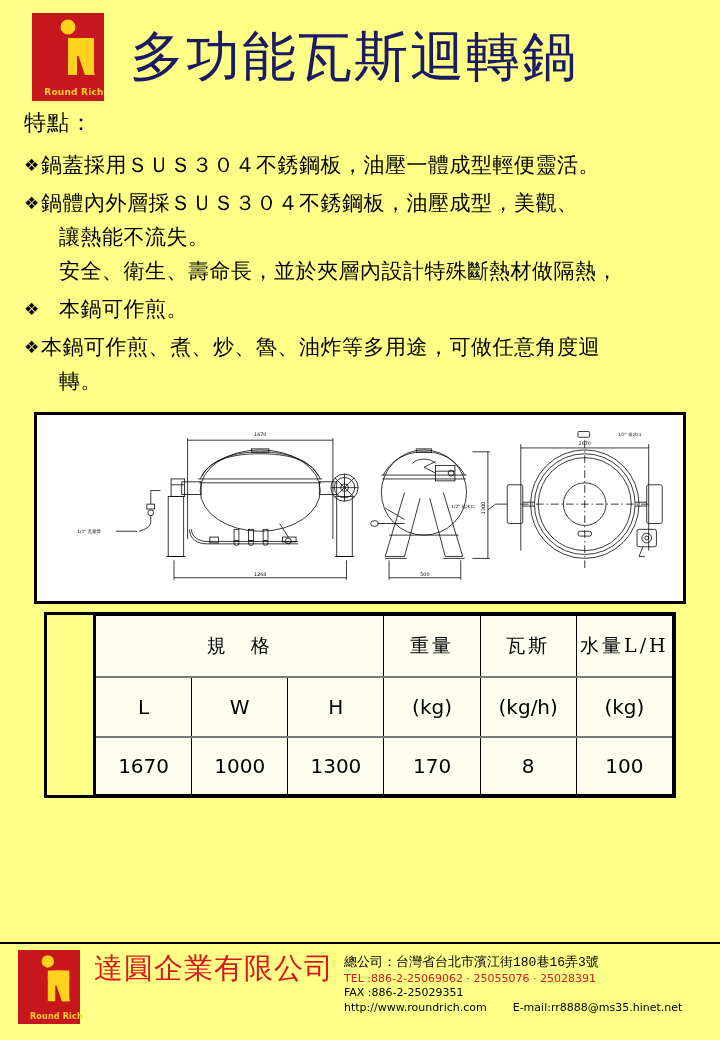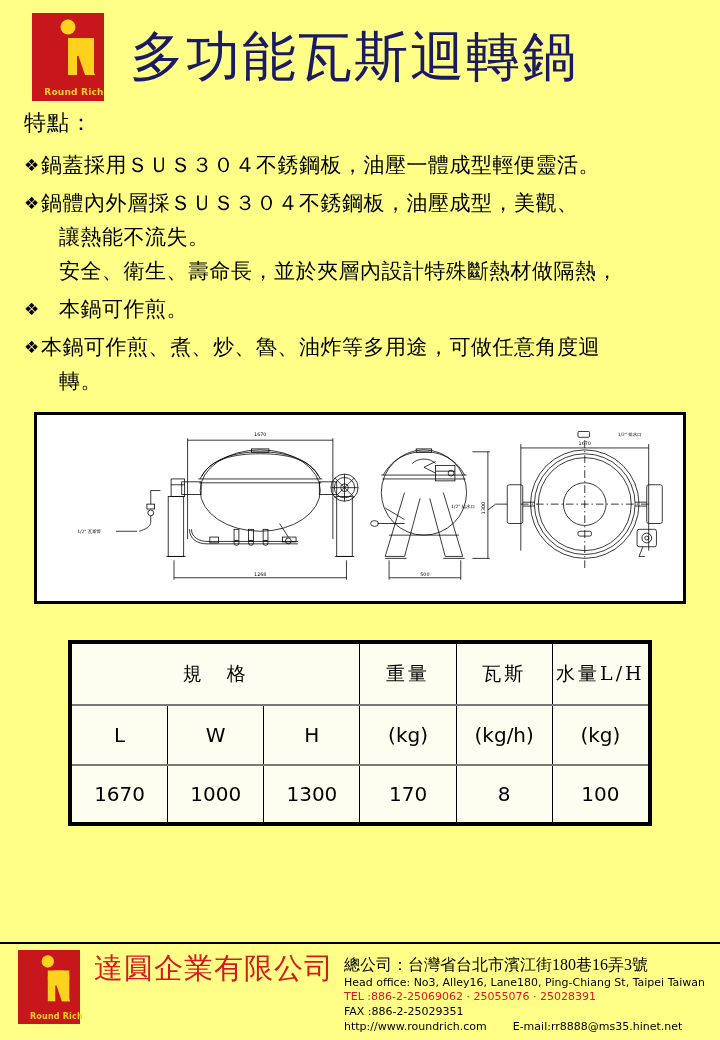--- a/index.html
+++ b/index.html
@@ -116,22 +116,23 @@
     overflow: hidden;
   }
   .drawing-panel svg {
     display: block;
     width: 100%;
     height: 100%;
   }
 
   
   .spec-table-wrap {
-    margin: 36px auto 0 auto;
+    margin: 8px auto 0 auto;
     width: 578px;
+    padding-left: 48px;
   }
   table.spec {
     border-collapse: collapse;
     width: 100%;
     background: #fdfdf0;
     table-layout: fixed;
   }
   table.spec td {
     border: 1px solid #000;
     text-align: center;
@@ -221,22 +222,22 @@
     margin-left: 10px;
     padding-top: 4px;
     flex: 1 1 auto;
     font-family: "DejaVu Sans", "Liberation Sans", sans-serif;
     font-size: 11px;
     line-height: 1.35;
     color: #000;
     white-space: nowrap;
   }
   .footer-contact .line-cn {
-    font-family: Liberation Serif, serif;
-    font-size: 16px;
+    font-family: Liberation Mono, monospace;
+    font-size: 13px;
     color: #000;
   }
   .footer-contact .line-red {
     color: #d6191f;
   }
   .footer-contact .web-row {
     display: flex;
     gap: 26px;
   }
 </style>
@@ -467,21 +468,20 @@
     </svg>
     <div class="logo-caption">Round Rich</div>
   </div>
 
   <div class="footer-names">
     <div class="footer-name-cn">達圓企業有限公司</div>
   </div>
 
   <div class="footer-contact">
     <div class="line-cn">總公司：台灣省台北市濱江街180巷16弄3號</div>
-    <div>Head office: No3, Alley16, Lane180, Ping-Chiang St, Taipei Taiwan</div>
     <div class="line-red">TEL :886-2-25069062 ‧ 25055076 ‧ 25028391</div>
     <div>FAX :886-2-25029351</div>
     <div class="web-row">
       <span>http://www.roundrich.com</span>
       <span>E-mail:rr8888@ms35.hinet.net</span>
     </div>
   </div>
 </div>
 
 </body></html>

